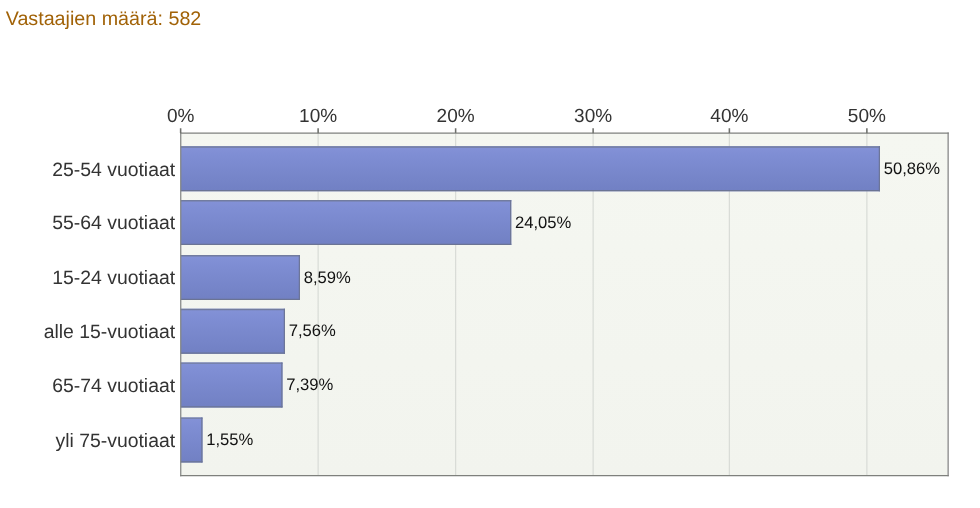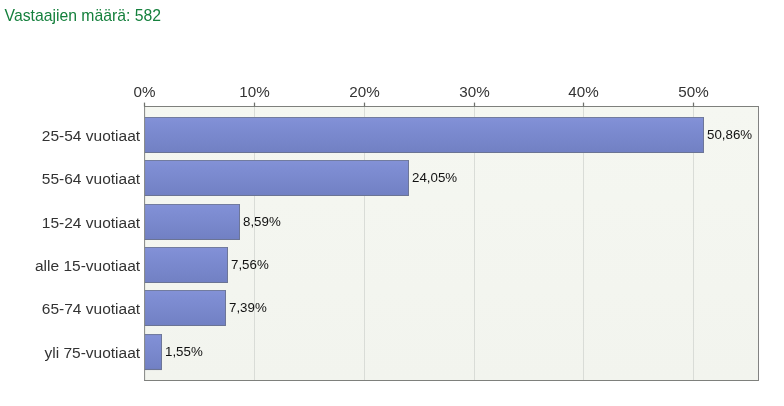--- a/index.html
+++ b/index.html
@@ -1,18 +1,18 @@
 <!DOCTYPE html>
 <html><head>
 <meta charset="utf-8">
 <style>
   html,body{margin:0;padding:0;}
   body{width:784px;height:406px;background:#ffffff;font-family:"Liberation Sans",sans-serif;overflow:hidden;}
   .page{position:relative;width:784px;height:406px;background:#fff;}
-  .resp-count{position:absolute;left:4.6px;top:7.8px;font-size:15.75px;line-height:16px;color:#15803d;white-space:nowrap;}
+  .resp-count{position:absolute;left:4.6px;top:7.8px;font-size:15.75px;line-height:16px;color:#a16207;white-space:nowrap;}
   #chartsvg{position:absolute;left:0;top:0;}
   #chartsvg text{transform:translateZ(0);}
   .resp-count{transform:translateZ(0);}
 </style>
 </head>
 <body>
 
 <div class="page">
   <div class="resp-count">Vastaajien määrä: 582</div>
   <svg id="chartsvg" width="784" height="406">

